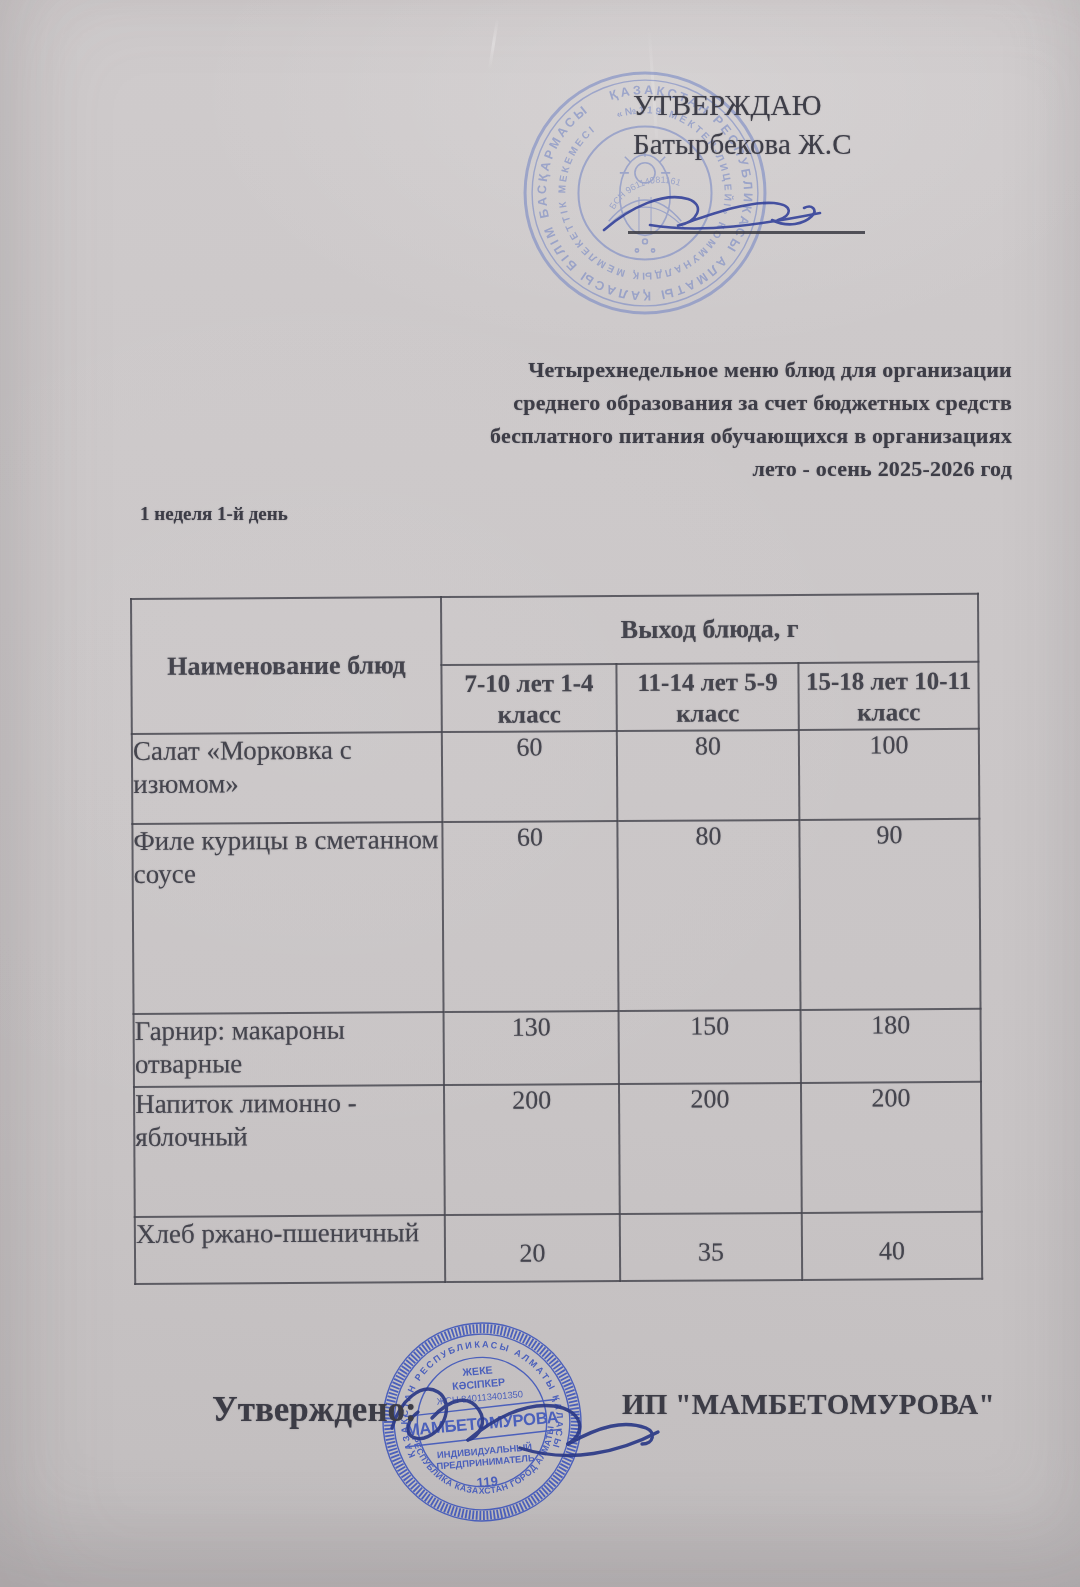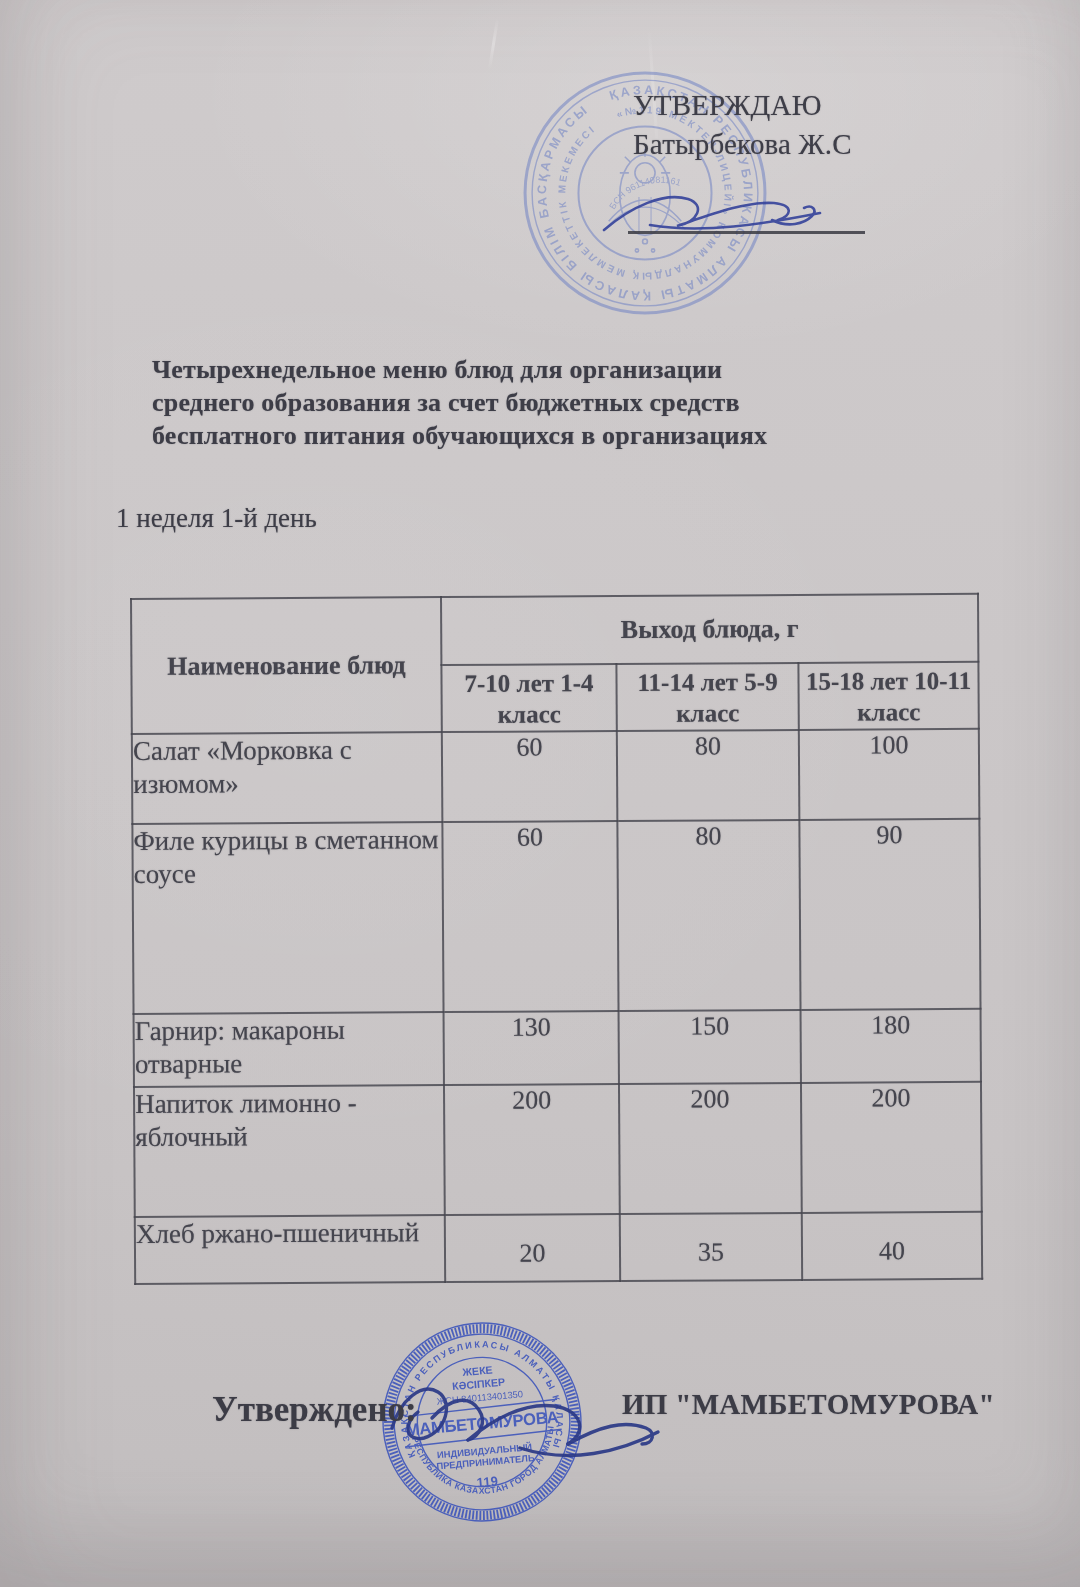--- a/index.html
+++ b/index.html
@@ -29,22 +29,22 @@
   .approval { position:absolute; left: 633px; top: 86px; width: 430px; font-weight: normal; font-size: 29px; line-height: 39px; letter-spacing: .2px; }
   .sig-line { position: absolute; left: 628px; top: 231px; width: 237px; border-bottom: 3px solid rgba(58,58,66,.85); }
 
   
   .stamp-top { position:absolute; left: 520px; top: 68px; width: 250px; height: 250px; opacity: .55; filter: blur(.4px); }
   .stamp-bottom { position:absolute; left: 376px; top: 1316px; width: 212px; height: 212px; opacity: .88; filter: blur(.25px); }
   .sig-top { position:absolute; left: 592px; top: 172px; width: 270px; height: 84px; }
   .sig-bottom { position:absolute; left: 372px; top: 1350px; width: 306px; height: 146px; }
 
   
-  .doc-title { position:absolute; left: 152px; top: 353px; width: 860px; text-align:left; font-weight:bold; font-size: 26px; line-height: 33px; letter-spacing:.2px; color:#3d3d47; }
-  .week-label { position:absolute; left: 116px; top: 503px; font-weight:normal; font-size: 27px; color:#3d3d47; }
+  .doc-title { position:absolute; left: 152px; top: 353px; width: 860px; text-align:right; font-weight:bold; font-size: 22px; line-height: 33px; letter-spacing:.2px; color:#3d3d47; }
+  .week-label { position:absolute; left: 140px; top: 503px; font-weight:bold; font-size: 19px; color:#3d3d47; }
 
   
   .menu-wrap { position:absolute; left: 130px; top: 598px; }
   table.menu { border-collapse: collapse; table-layout: fixed; transform: rotate(-0.35deg); transform-origin: 0 0; }
   table.menu col.c1 { width: 310px; }
   table.menu col.c2 { width: 175px; }
   table.menu col.c3 { width: 182px; }
   table.menu col.c4 { width: 180px; }
   table.menu th, table.menu td {
     border: 2px solid rgba(70,69,78,0.82);
@@ -127,20 +127,21 @@
       <path d="M 58,53 C 110,62 172,52 228,41"></path>
       <path d="M 180,48 C 196,56 212,52 220,44 C 226,38 220,32 212,36"></path>
     </g>
   </svg>
   <div class="sig-line"></div>
 
   <div class="doc-title soft">
     <div>Четырехнедельное меню блюд для организации</div>
     <div>среднего образования за счет бюджетных средств</div>
     <div>бесплатного питания обучающихся в организациях</div>
+    <div>лето - осень 2025-2026 год</div>
   </div>
 
   <div class="week-label soft">1 неделя 1-й день</div>
 
   <div class="menu-wrap">
     <table class="menu soft">
       <colgroup>
           <col class="c1">
           <col class="c2">
           <col class="c3">

